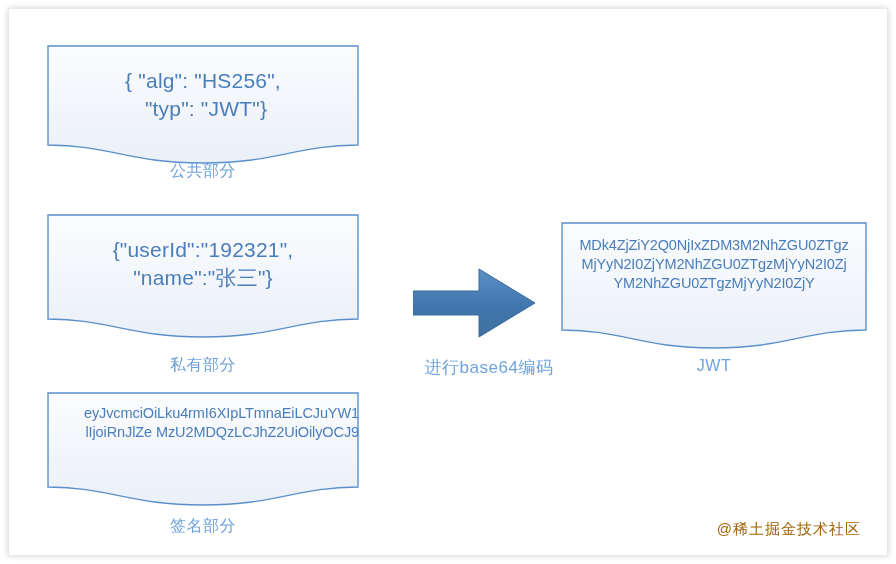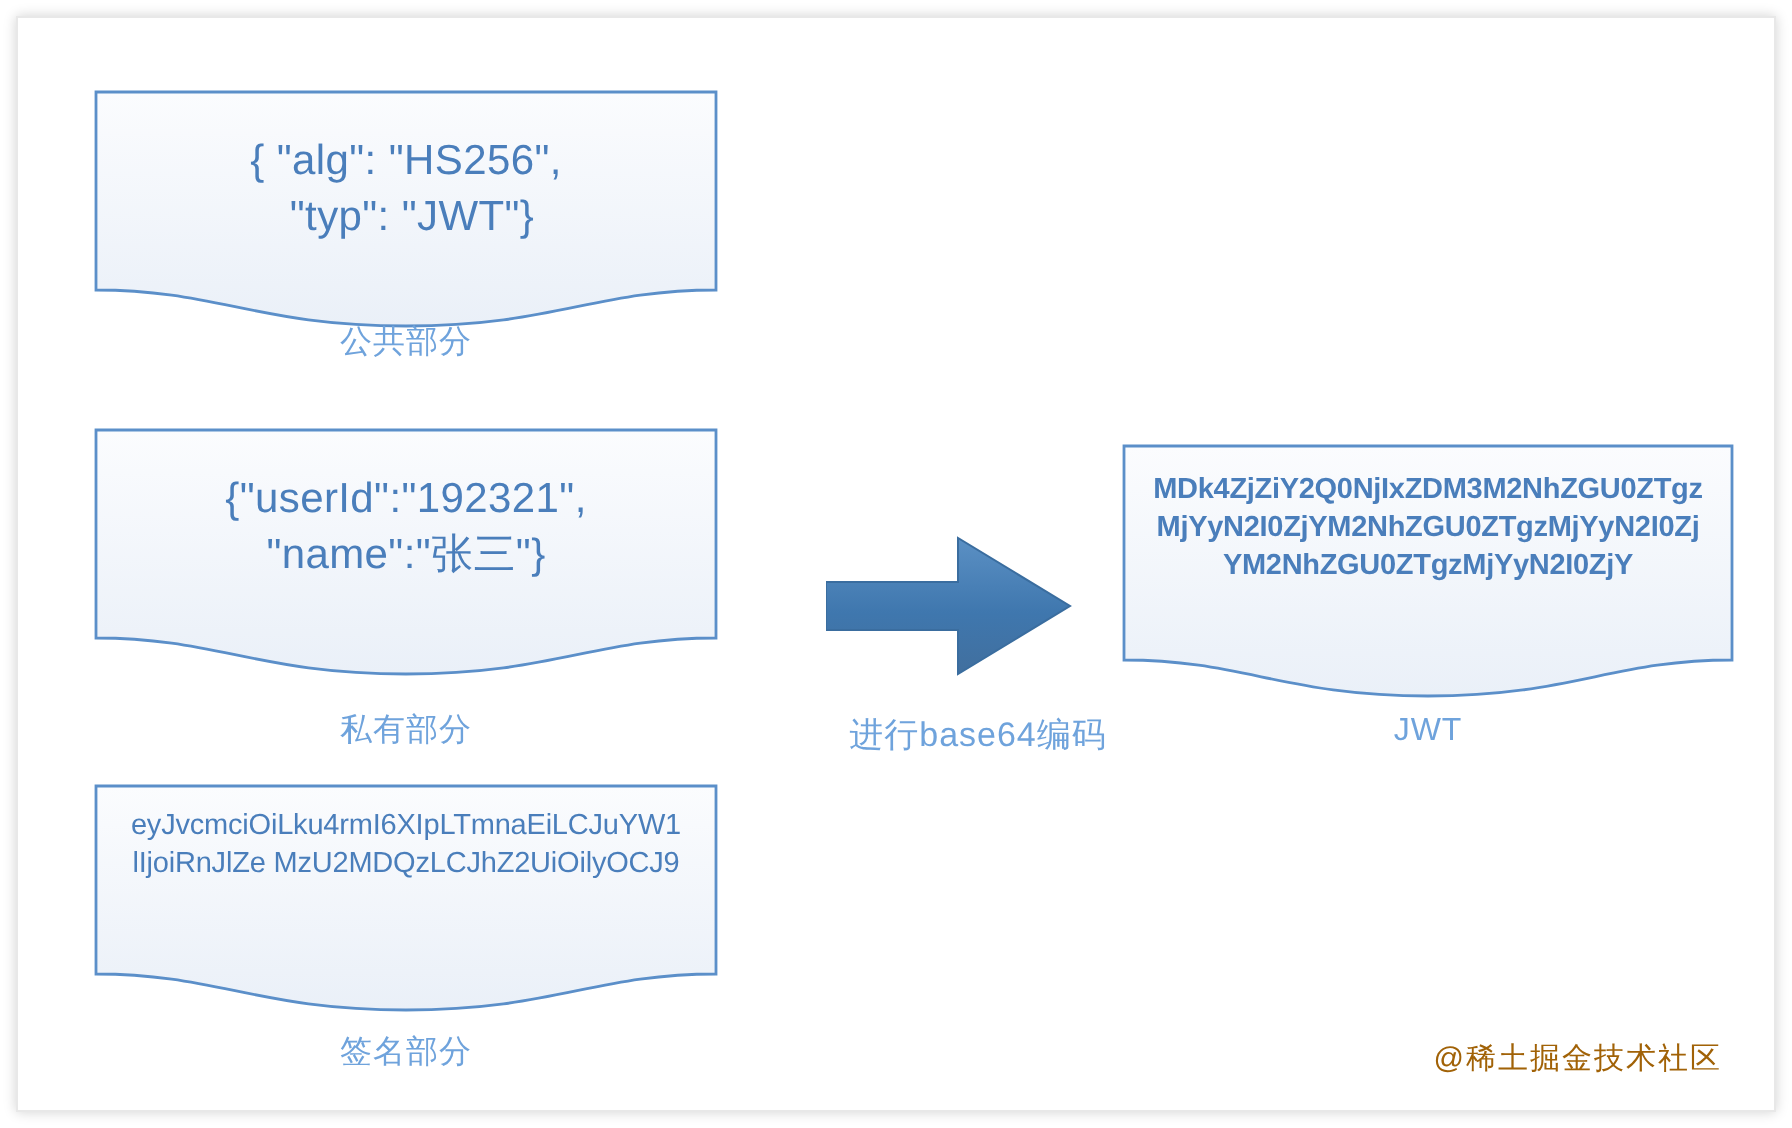--- a/index.html
+++ b/index.html
@@ -62,26 +62,26 @@
   #header-box .doc-text { top: 22px; font-size: 21px; letter-spacing: 0.2px; }
   #header-caption { left: 38px; top: 152px; width: 312px; }
 
   
   #payload-box { left: 38px; top: 205px; width: 312px; height: 130px; }
   #payload-box .doc-text { top: 22px; font-size: 21px; letter-spacing: 0.2px; }
   #payload-caption { left: 38px; top: 346px; width: 312px; font-family: Liberation Mono, monospace; }
 
   
   #signature-box { left: 38px; top: 383px; width: 312px; height: 120px; }
-  #signature-box .doc-text { top: 12px; font-size: 14.5px; letter-spacing: -0.1px; }
+  #signature-box .doc-text { top: 12px; font-size: 14.5px; letter-spacing: -0.1px; text-align: right; }
   #signature-caption { left: 38px; top: 507px; width: 312px; }
 
   
   #jwt-box { left: 552px; top: 213px; width: 306px; height: 133px; }
-  #jwt-box .doc-text { top: 14px; font-size: 14.5px; letter-spacing: -0.15px; font-weight: bold; }
+  #jwt-box .doc-text { top: 14px; font-size: 14.5px; letter-spacing: -0.15px; }
   #jwt-caption { left: 552px; top: 348px; width: 306px; }
 
   
   #arrow { position: absolute; left: 404px; top: 258px; width: 124px; height: 72px; }
   #arrow svg { display: block; }
   #arrow-caption { left: 390px; top: 347px; width: 180px; font-size: 17px; }
 
   
   #watermark {
     position: absolute;

